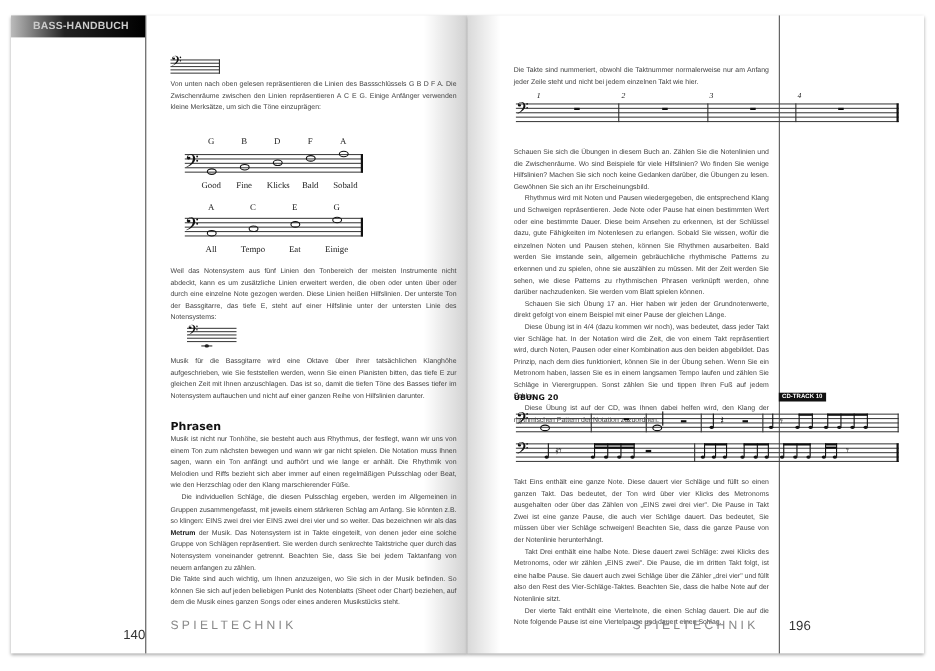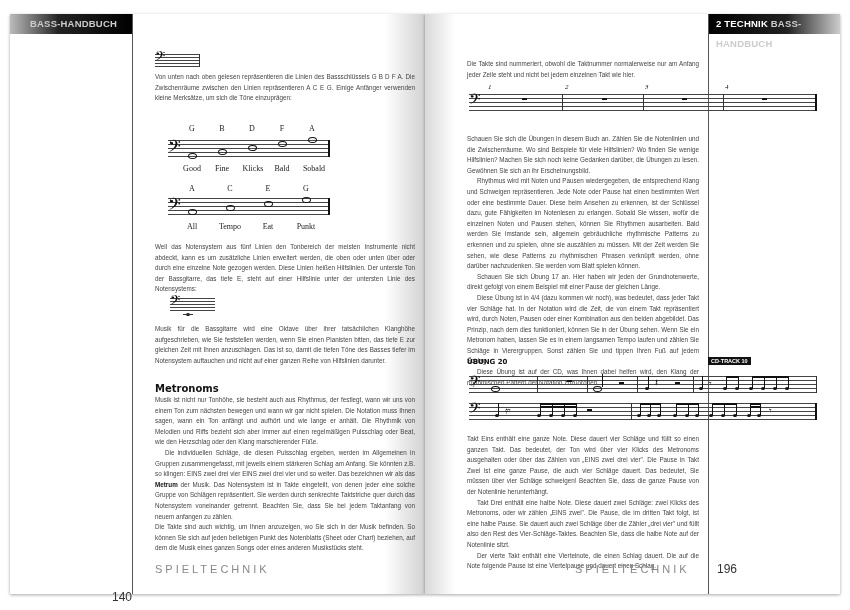--- a/index.html
+++ b/index.html
@@ -105,21 +105,21 @@
         <div class="endbar" style="right:0;top:2px;height:17px;"></div>
         <span class="clef" style="left:0;top:-2px;font-size:20px;">𝄢</span>
         <div class="note" style="left:20px;top:13px;"></div>
         <div class="note" style="left:58px;top:9px;"></div>
         <div class="note" style="left:96px;top:5px;"></div>
         <div class="note" style="left:134px;top:1px;"></div>
       </div>
       <span class="lbl" style="left:166px;top:208px;width:32px;">All</span>
       <span class="lbl" style="left:204px;top:208px;width:32px;">Tempo</span>
       <span class="lbl" style="left:242px;top:208px;width:32px;">Eat</span>
-      <span class="lbl" style="left:280px;top:208px;width:32px;">Punkt</span>
+      <span class="lbl" style="left:280px;top:208px;width:32px;">Einige</span>
     </div>
 
     <div class="text" style="left:145px;top:228px;width:260px;">
       <p>Weil das Notensystem aus fünf Linien den Tonbereich der meisten Instrumente nicht abdeckt, kann es um zusätzliche Linien erweitert werden, die oben oder unten über oder durch eine einzelne Note gezogen werden. Diese Linien heißen Hilfslinien. Der unterste Ton der Bassgitarre, das tiefe E, steht auf einer Hilfslinie unter der untersten Linie des Notensystems:</p>
     </div>
 
     <div class="staff" style="left:160px;top:282px;width:45px;height:14px;">
       <div class="ln" style="top:2px"></div>
         <div class="ln" style="top:5px"></div>
         <div class="ln" style="top:8px"></div>
@@ -127,39 +127,34 @@
         <div class="ln" style="top:14px"></div>
       <span class="clef" style="left:0;top:-4px;font-size:16px;">𝄢</span>
       <div class="qn" style="left:16px;top:17px;"></div>
       <div style="position:absolute;left:13px;top:18px;width:10px;height:1px;background:#333;"></div>
     </div>
 
     <div class="text" style="left:145px;top:310px;width:260px;">
       <p>Musik für die Bassgitarre wird eine Oktave über ihrer tatsächlichen Klanghöhe aufgeschrieben, wie Sie feststellen werden, wenn Sie einen Pianisten bitten, das tiefe E zur gleichen Zeit mit Ihnen anzuschlagen. Das ist so, damit die tiefen Töne des Basses tiefer im Notensystem auftauchen und nicht auf einer ganzen Reihe von Hilfslinien darunter.</p>
     </div>
 
-    <div class="h2" style="left:145px;top:369px;">Metronoms</div>
+    <div class="h2" style="left:145px;top:369px;">Phrasen</div>
 
     <div class="text" style="left:145px;top:381px;width:260px;">
       <p>Musik ist nicht nur Tonhöhe, sie besteht auch aus Rhythmus, der festlegt, wann wir uns von einem Ton zum nächsten bewegen und wann wir gar nicht spielen. Die Notation muss Ihnen sagen, wann ein Ton anfängt und aufhört und wie lange er anhält. Die Rhythmik von Melodien und Riffs bezieht sich aber immer auf einen regelmäßigen Pulsschlag oder Beat, wie den Herzschlag oder den Klang marschierender Füße.</p>
       <p class="ind"><span>Die individuellen Schläge, die diesen Pulsschlag ergeben, werden im Allgemeinen in Gruppen zusammengefasst, mit jeweils einem stärkeren Schlag am Anfang. Sie könnten z.B. so klingen: EINS zwei drei vier EINS zwei drei vier und so weiter. Das bezeichnen wir als das </span><b style="color:#111;">Metrum</b><span> der Musik. Das Notensystem ist in Takte eingeteilt, von denen jeder eine solche Gruppe von Schlägen repräsentiert. Sie werden durch senkrechte Taktstriche quer durch das Notensystem voneinander getrennt. Beachten Sie, dass Sie bei jedem Taktanfang von neuem anfangen zu zählen.</span></p>
       <p>Die Takte sind auch wichtig, um Ihnen anzuzeigen, wo Sie sich in der Musik befinden. So können Sie sich auf jeden beliebigen Punkt des Notenblatts (Sheet oder Chart) beziehen, auf dem die Musik eines ganzen Songs oder eines anderen Musikstücks steht.</p>
     </div>
 
-    <div class="foot-num" style="left:102px;top:576px;">140</div>
+    <div class="foot-num" style="left:102px;top:556px;">140</div>
     <div class="foot-title" style="left:145px;top:549px;">SPIELTECHNIK</div>
   </div>
 
   <div class="page right">
     <div class="gutter-r"></div>
-    <div class="hdr r">
-      <span>2</span>
-      <span>TECHNIK</span>
-      <span class="dim">BASS-HANDBUCH</span>
-    </div>
     <div class="vrule" style="left:283px;"></div>
 
     <div class="text" style="left:42px;top:45px;width:232px;">
       <p>Die Takte sind nummeriert, obwohl die Taktnummer normalerweise nur am Anfang jeder Zeile steht und nicht bei jedem einzelnen Takt wie hier.</p>
     </div>
 
     <div>
       <span class="num" style="left:63px;top:69px;">1</span>
       <span class="num" style="left:140px;top:69px;">2</span>
       <span class="num" style="left:220px;top:69px;">3</span>

